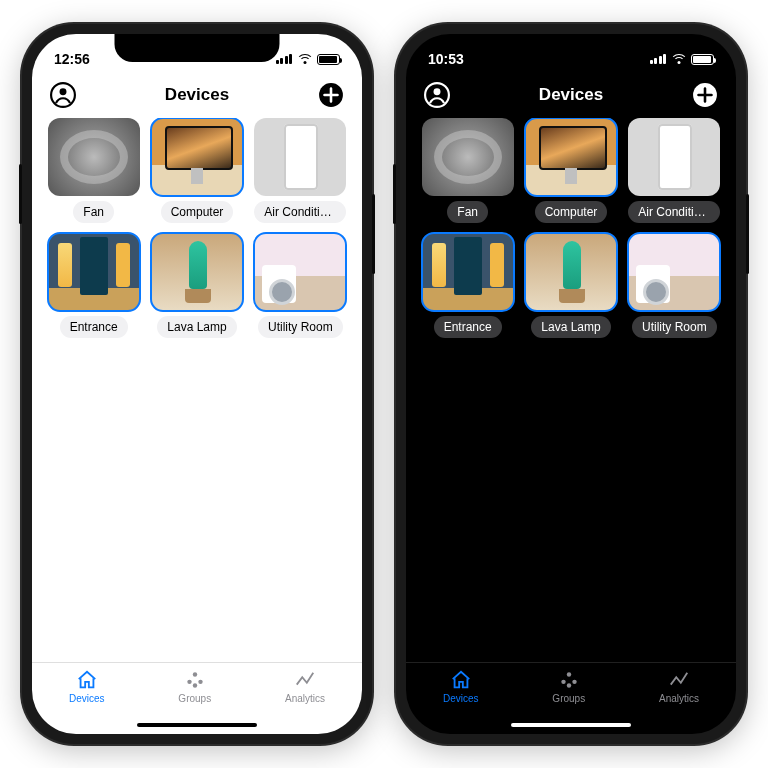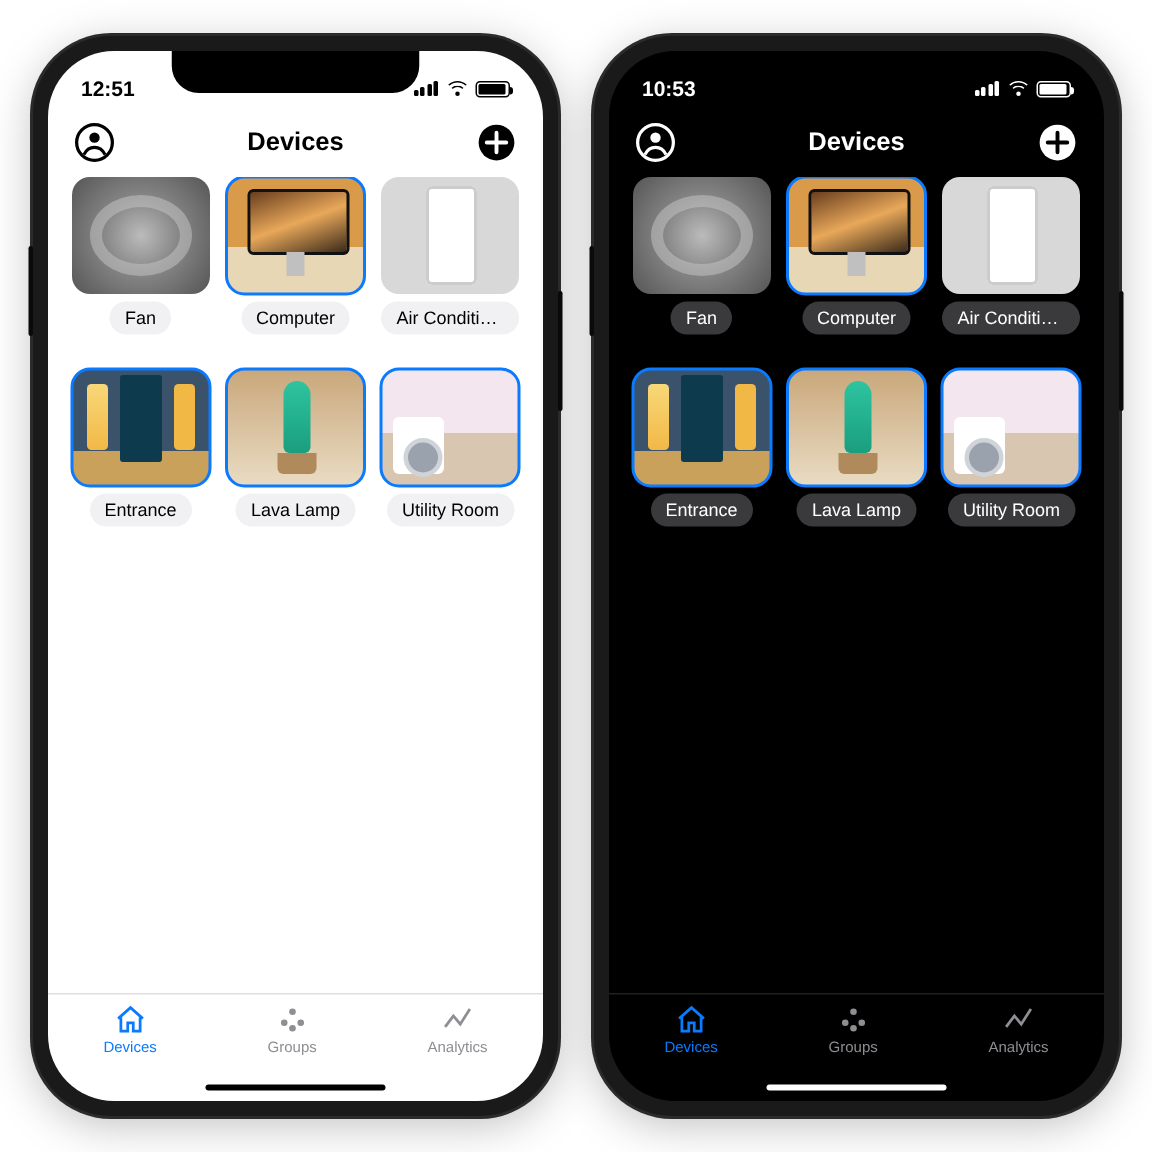--- a/index.html
+++ b/index.html
@@ -61,21 +61,21 @@
   .bat::after{content:"";position:absolute;right:-3px;top:3px;width:2px;height:5px;background:currentColor;border-radius:0 2px 2px 0}
   .header {
     display:flex; align-items:center; justify-content:space-between;
     padding: 8px 18px 10px;
   }
   .header h1 { font-size:17px; font-weight:700; }
   .icn { width:26px; height:26px; display:flex; align-items:center; justify-content:center; }
   .icn svg { width:100%; height:100%; }
   .grid {
     padding: 0 14px; display:grid; grid-template-columns:repeat(3,1fr);
-    gap: 23px 8px;
+    gap: 10px 8px;
   }
   .tile { display:flex; flex-direction:column; align-items:center; gap:5px; }
   .thumb {
     width:92px; height:78px; border-radius:12px; overflow:hidden;
     background:#888; position:relative;
   }
   .thumb.sel { outline:2px solid #0a7aff; outline-offset:-1px; }
   .chip {
     font-size:12px; padding:4px 10px; border-radius:12px;
     white-space:nowrap; overflow:hidden; text-overflow:ellipsis;
@@ -114,21 +114,21 @@
   .th-util::before{content:"";position:absolute;left:8px;top:32px;width:34px;height:38px;background:#fff;border-radius:4px}
   .th-util::after{content:"";position:absolute;left:15px;top:46px;width:20px;height:20px;border-radius:50%;background:#9aa3ad;border:3px solid #d0d4d8}
 </style>
 </head>
 <body>
 
 <div class="phone light">
   <div class="screen">
     <div class="notch"></div>
     <div class="statusbar">
-      <span>12:51</span>
+      <span>12:56</span>
       <div class="sb-icons">
         <span class="sig">
             <span></span>
             <span></span>
             <span></span>
             <span></span>
           </span>
         <span class="wifi">
             <i></i>
           </span>

